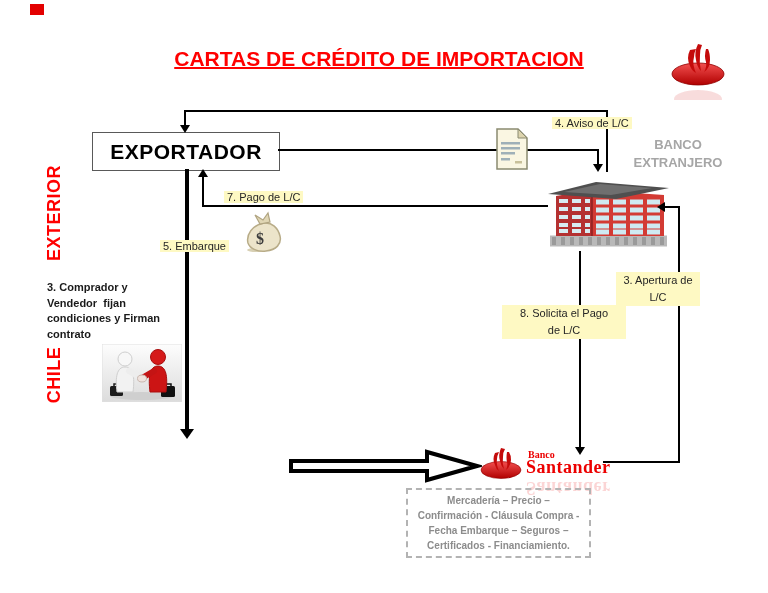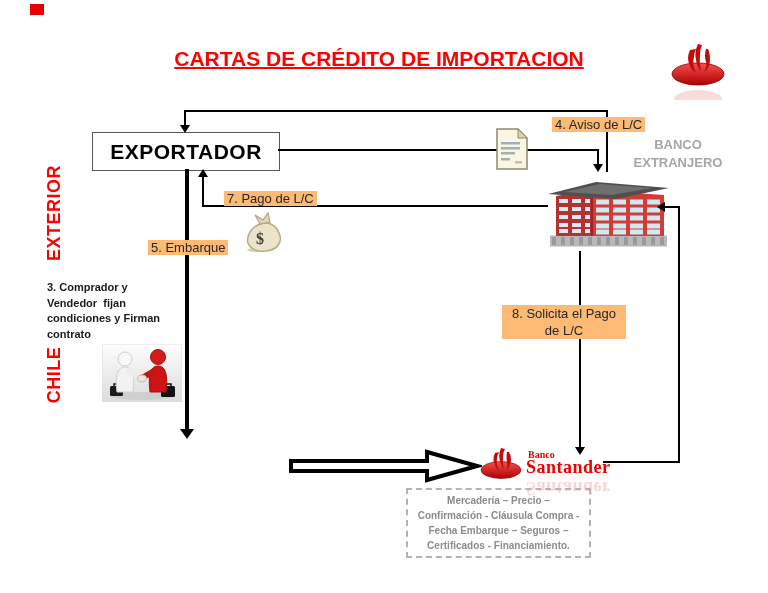--- a/index.html
+++ b/index.html
@@ -15,21 +15,21 @@
   
   .line{position:absolute;background:#000;}
   .thick{background:#000;}
   
   .arr{position:absolute;width:0;height:0;}
   .arr.down{border-left:5px solid transparent;border-right:5px solid transparent;border-top:8px solid #000;}
   .arr.down.big{border-left-width:7px;border-right-width:7px;border-top-width:10px;}
   .arr.up{border-left:5px solid transparent;border-right:5px solid transparent;border-bottom:8px solid #000;}
   .arr.left{border-top:5px solid transparent;border-bottom:5px solid transparent;border-right:8px solid #000;}
   
-  .lbl{position:absolute;font-size:13px;color:#262626;background:#fdba74;white-space:nowrap;padding:0 3px;}
+  .lbl{position:absolute;font-size:11px;color:#262626;background:#fef9c3;white-space:nowrap;padding:0 3px;}
   .lbl.center{text-align:center;white-space:pre-line;}
   
   .side{position:absolute;width:120px;height:22px;text-align:center;color:#ff0000;font-weight:bold;
         font-size:18px;transform:rotate(-90deg);letter-spacing:0.5px;}
   
   #foreign-bank-label{left:626px;top:136px;width:104px;text-align:center;color:#a6a6a6;
         font-weight:bold;font-size:13px;line-height:18px;white-space:pre-line;}
   
   #step1-note{left:47px;top:280px;width:130px;font-size:11px;font-weight:bold;color:#1a1a1a;
         line-height:15.5px;white-space:pre-wrap;}
@@ -132,21 +132,21 @@
   <div class="lbl" style="left:224px;top:191px;">7. Pago de L/C</div>
   <svg class="abs" style="left:242px;top:211px;" width="44" height="42" viewBox="0 0 44 42">
     <ellipse cx="15" cy="39" rx="10" ry="2" fill="#d8d0b4"></ellipse>
     <path d="M22,12 C10,14 4,24 6,32 C8,38 16,41 24,40 C34,39 40,33 38,25 C36,17 30,11 22,12 Z" fill="#ece4ca" stroke="#b8ac88" stroke-width="1.5"></path>
     <path d="M18,13 L13,4 L21,9 L26,2 L28,11 Z" fill="#e0d6b4" stroke="#b0a480" stroke-width="1.2"></path>
     <text x="14" y="33" font-family="Liberation Serif,serif" font-size="16" font-weight="bold" fill="#3c3c3c">$</text>
   </svg>
 
   <div class="line thick" style="left:185px;top:169px;width:4px;height:261px;"></div>
   <div class="arr down big" style="left:180px;top:429px;"></div>
-  <div class="lbl" style="left:148px;top:240px;">5. Embarque</div>
+  <div class="lbl" style="left:160px;top:240px;">5. Embarque</div>
 
   <div class="abs" id="step1-note">3. Comprador y
 Vendedor  fijan
 condiciones y Firman
 contrato</div>
   <svg class="abs" style="left:102px;top:344px;" width="80" height="58" viewBox="0 0 80 58">
     <defs>
       <linearGradient id="hsbg" x1="0" y1="0" x2="0" y2="1">
         <stop offset="0" stop-color="#fdfdfd"></stop>
           <stop offset="1" stop-color="#dcdcdc"></stop>
@@ -164,20 +164,22 @@
     <circle cx="56" cy="13" r="7.5" fill="#d51a1a" stroke="#a80f0f"></circle>
     <path d="M56,22 C48,22 46,32 48,48 L64,48 C66,32 64,22 56,22 Z" fill="#cc1414" stroke="#a80f0f"></path>
     <path d="M52,27 L40,34" stroke="#c41414" stroke-width="6" stroke-linecap="round"></path>
     <ellipse cx="40" cy="34.5" rx="4.5" ry="3.5" fill="#efe2dd" stroke="#c9b8b0"></ellipse>
   </svg>
 
   <div class="line" style="left:603px;top:461px;width:77px;height:2px;"></div>
   <div class="line" style="left:678px;top:206px;width:2px;height:257px;"></div>
   <div class="line" style="left:664px;top:206px;width:16px;height:2px;"></div>
   <div class="arr left" style="left:657px;top:202px;"></div>
+  <div class="lbl center" style="left:616px;top:272px;width:78px;line-height:17px;">3. Apertura de
+L/C</div>
 
   <div class="line" style="left:579px;top:251px;width:2px;height:197px;"></div>
   <div class="arr down" style="left:575px;top:447px;"></div>
   <div class="lbl center" style="left:502px;top:305px;width:118px;line-height:17px;">8. Solicita el Pago
 de L/C</div>
 
   <svg class="abs" style="left:288px;top:447px;" width="194" height="38" viewBox="0 0 194 38">
     <polygon points="3,14 139,14 139,5 189,19 139,33 139,24 3,24" fill="#ffffff" stroke="#000000" stroke-width="4" stroke-linejoin="miter"></polygon>
   </svg>
 

